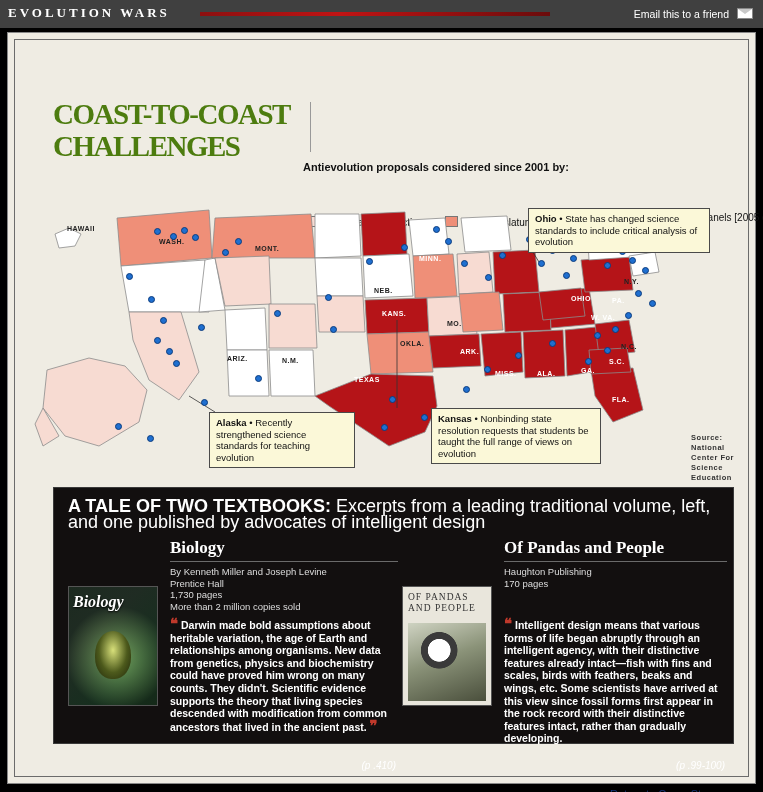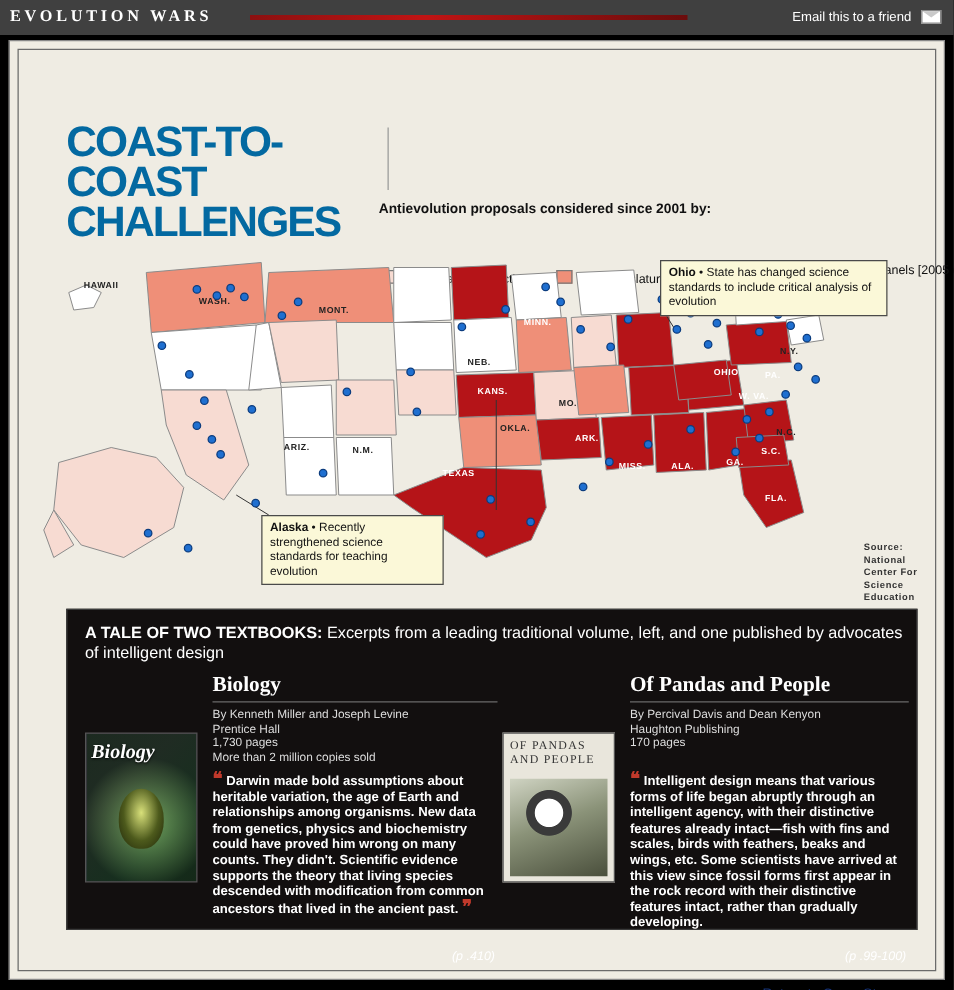--- a/index.html
+++ b/index.html
@@ -50,26 +50,26 @@
   }
   .inner {
     position:absolute; left:6px; top:6px; width:735px; height:738px;
     background:#efece3;
     border:1px solid #6b6b6b;
   }
 
   
   .headline {
     position:absolute; left:38px; top:58px; width:250px;
-    font-family:Liberation Sans, sans-serif;
+    font-family:Liberation Serif, serif;
     font-weight:bold;
-    font-size:34px;
+    font-size:29px;
     line-height:32px;
     letter-spacing:-1.5px;
-    color:#0369a1;
+    color:#4d7c0f;
   }
   .deck-rule {
     position:absolute; left:295px; top:62px; width:1px; height:50px;
     background:#999;
   }
   .deck {
     position:absolute; left:308px; top:60px; width:420px;
     font-size:11.5px; line-height:14px; font-weight:bold; color:#111;
   }
 
@@ -128,21 +128,21 @@
   }
 
   
   .panel {
     position:absolute; left:38px; top:447px; width:681px; height:257px;
     background:#120f0f;
     border:1px solid #3a3a3a;
   }
   .panel-head {
     position:absolute; left:14px; top:10px; width:655px;
-    color:#fff; font-size:13px; line-height:16px;
+    color:#fff; font-size:18px; line-height:16px;
   }
   .panel-head b { font-weight:bold; }
 
   .book { position:absolute; top:50px; }
   .book.left { left:14px; width:330px; }
   .book.right { left:348px; width:325px; }
 
   .cover {
     position:absolute; left:0; top:48px; width:90px; height:120px;
     border:1px solid #555;
@@ -385,20 +385,24 @@
         <div class="dot" style="left:118px;top:235px"></div>
 
         <div class="callout" style="left:499px; top:8px; width:182px;">
           <b>Ohio</b> •
           <span>State has changed science standards to include critical analysis of evolution</span>
         </div>
         <div class="callout" style="left:180px; top:212px; width:146px;">
           <b>Alaska</b> •
           <span>Recently strengthened science standards for teaching evolution</span>
         </div>
+        <div class="callout" style="left:402px; top:208px; width:170px;">
+          <b>Kansas</b> •
+          <span>Nonbinding state resolution requests that students be taught the full range of views on evolution</span>
+        </div>
       </div>
 
       <div class="source" style="white-space:pre-line">Source:
 National
 Center For
 Science
 Education</div>
 
       <div class="panel">
         <div class="panel-head">
@@ -427,21 +431,20 @@
         </div>
 
         <div class="book right">
           <div class="cover cover-2">
             <div class="cv-title">OF PANDAS AND PEOPLE</div>
             <div class="cv-panda"></div>
           </div>
           <div class="bk-title">Of Pandas and People</div>
           <div class="bk-rule"></div>
           <div class="bk-meta">
-            <div>By Percival Davis and Dean Kenyon</div>
             <div>Haughton Publishing</div>
             <div>170 pages</div>
           </div>
           <div class="bk-quote">
             <span class="qm">❝</span>
             <span>Intelligent design means that various forms of life began abruptly through an intelligent agency, with their distinctive features already intact—fish with fins and scales, birds with feathers, beaks and wings, etc. Some scientists have arrived at this view since fossil forms first appear in the rock record with their distinctive features intact, rather than gradually developing.</span>
           </div>
           <div class="bk-page">(p .99-100)</div>
         </div>
       </div>

